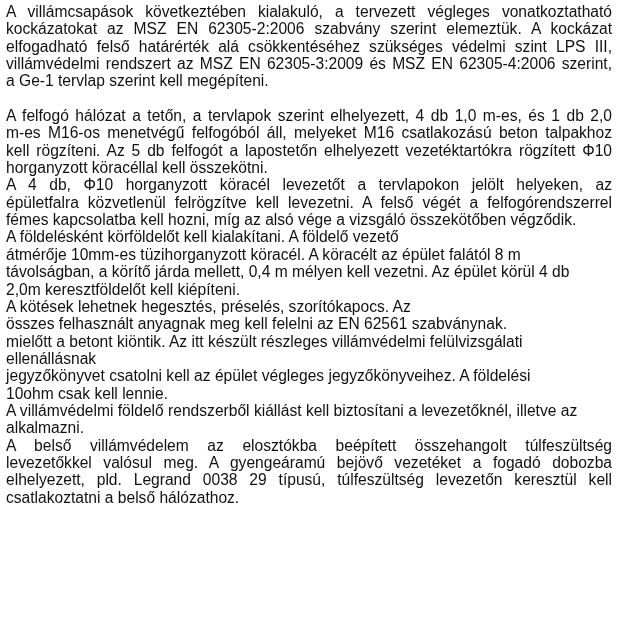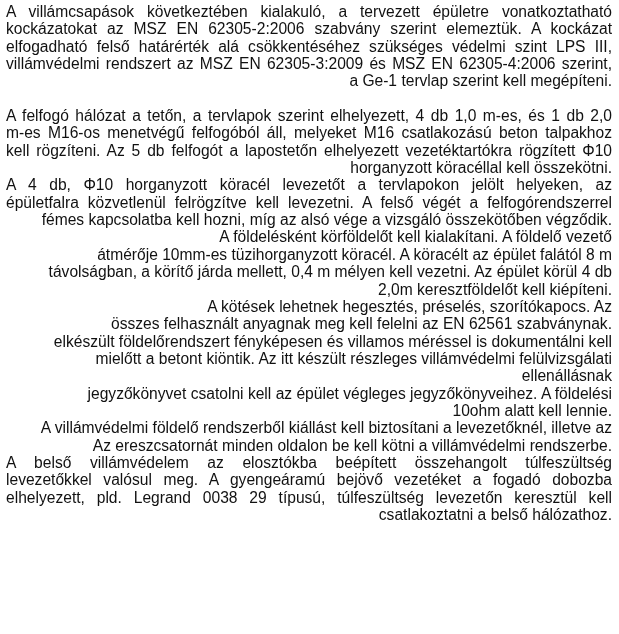--- a/index.html
+++ b/index.html
@@ -14,61 +14,59 @@
     font-size: 15.6px;
     line-height: 17.35px;
     padding: 3px 7px 0 6px;
     box-sizing: border-box;
   }
   .line {
     display: block;
     white-space: nowrap;
     height: 17.35px;
     overflow: visible;
-    text-align: right;
   }
   .line.j {
     text-align: justify;
     text-align-last: justify;
     white-space: normal;
     overflow: hidden;
   }
   .gap { height: 17.35px; }
 </style>
 </head>
 <body>
 
 <div class="page">
   <div>
-    <span class="line j">A villámcsapások következtében kialakuló, a tervezett épületre vonatkoztatható</span>
+    <span class="line j">A villámcsapások következtében kialakuló, a tervezett végleges vonatkoztatható</span>
     <span class="line j">kockázatokat az MSZ EN 62305-2:2006 szabvány szerint elemeztük. A kockázat</span>
     <span class="line j">elfogadható felső határérték alá csökkentéséhez szükséges védelmi szint LPS III,</span>
     <span class="line j">villámvédelmi rendszert az MSZ EN 62305-3:2009 és MSZ EN 62305-4:2006 szerint,</span>
     <span class="line">a Ge-1 tervlap szerint kell megépíteni.</span>
   </div>
   <div class="gap"></div>
   <div>
     <span class="line j">A felfogó hálózat a tetőn, a tervlapok szerint elhelyezett, 4 db 1,0 m-es, és 1 db 2,0</span>
     <span class="line j">m-es M16-os menetvégű felfogóból áll, melyeket M16 csatlakozású beton talpakhoz</span>
     <span class="line j">kell rögzíteni. Az 5 db felfogót a lapostetőn elhelyezett vezetéktartókra rögzített Φ10</span>
     <span class="line">horganyzott köracéllal kell összekötni.</span>
     <span class="line j">A 4 db, Φ10 horganyzott köracél levezetőt a tervlapokon jelölt helyeken, az</span>
     <span class="line j">épületfalra közvetlenül felrögzítve kell levezetni. A felső végét a felfogórendszerrel</span>
     <span class="line">fémes kapcsolatba kell hozni, míg az alsó vége a vizsgáló összekötőben végződik.</span>
     <span class="line">A földelésként körföldelőt kell kialakítani. A földelő vezető</span>
     <span class="line">átmérője 10mm-es tüzihorganyzott köracél. A köracélt az épület falától 8 m</span>
     <span class="line">távolságban, a körítő járda mellett, 0,4 m mélyen kell vezetni. Az épület körül 4 db</span>
     <span class="line">2,0m keresztföldelőt kell kiépíteni.</span>
     <span class="line">A kötések lehetnek hegesztés, préselés, szorítókapocs. Az</span>
     <span class="line">összes felhasznált anyagnak meg kell felelni az EN 62561 szabványnak.</span>
-    <span class="line">elkészült földelőrendszert fényképesen és villamos méréssel is dokumentálni kell</span>
     <span class="line">mielőtt a betont kiöntik. Az itt készült részleges villámvédelmi felülvizsgálati</span>
     <span class="line">ellenállásnak</span>
     <span class="line">jegyzőkönyvet csatolni kell az épület végleges jegyzőkönyveihez. A földelési</span>
-    <span class="line">10ohm alatt kell lennie.</span>
+    <span class="line">10ohm csak kell lennie.</span>
     <span class="line">A villámvédelmi földelő rendszerből kiállást kell biztosítani a levezetőknél, illetve az</span>
-    <span class="line">Az ereszcsatornát minden oldalon be kell kötni a villámvédelmi rendszerbe.</span>
+    <span class="line">alkalmazni.</span>
     <span class="line j">A belső villámvédelem az elosztókba beépített összehangolt túlfeszültség</span>
     <span class="line j">levezetőkkel valósul meg. A gyengeáramú bejövő vezetéket a fogadó dobozba</span>
     <span class="line j">elhelyezett, pld. Legrand 0038 29 típusú, túlfeszültség levezetőn keresztül kell</span>
     <span class="line">csatlakoztatni a belső hálózathoz.</span>
   </div>
 </div>
 
 </body></html>

